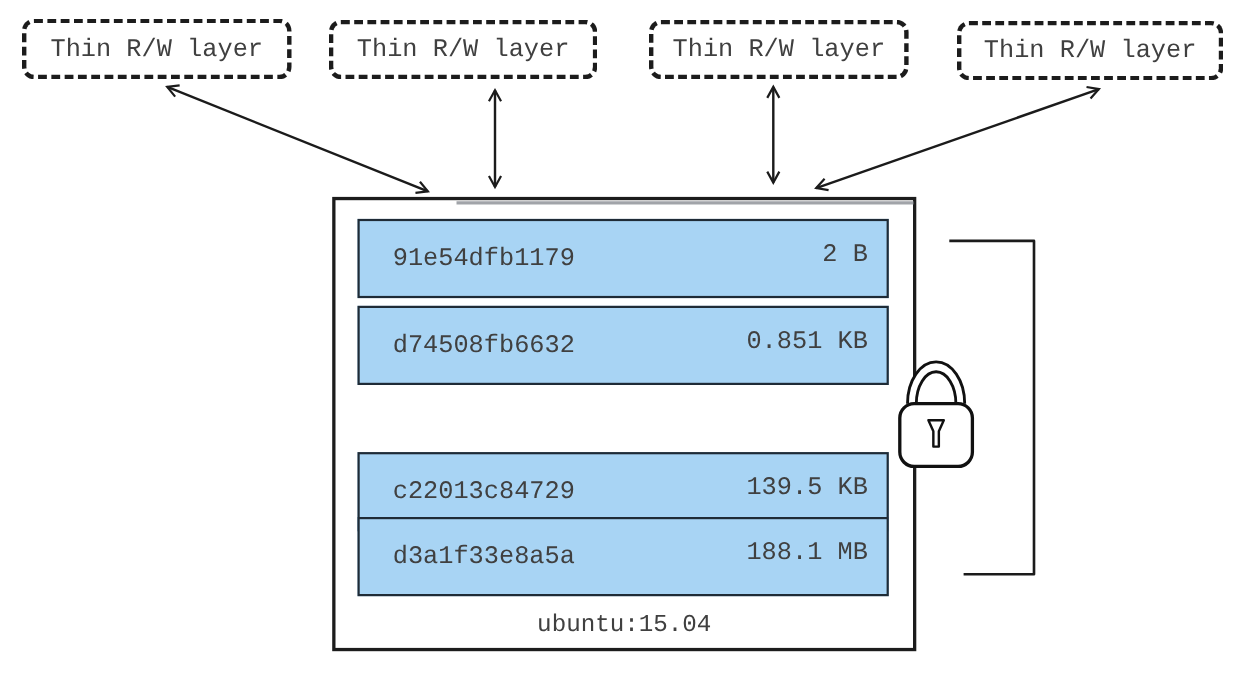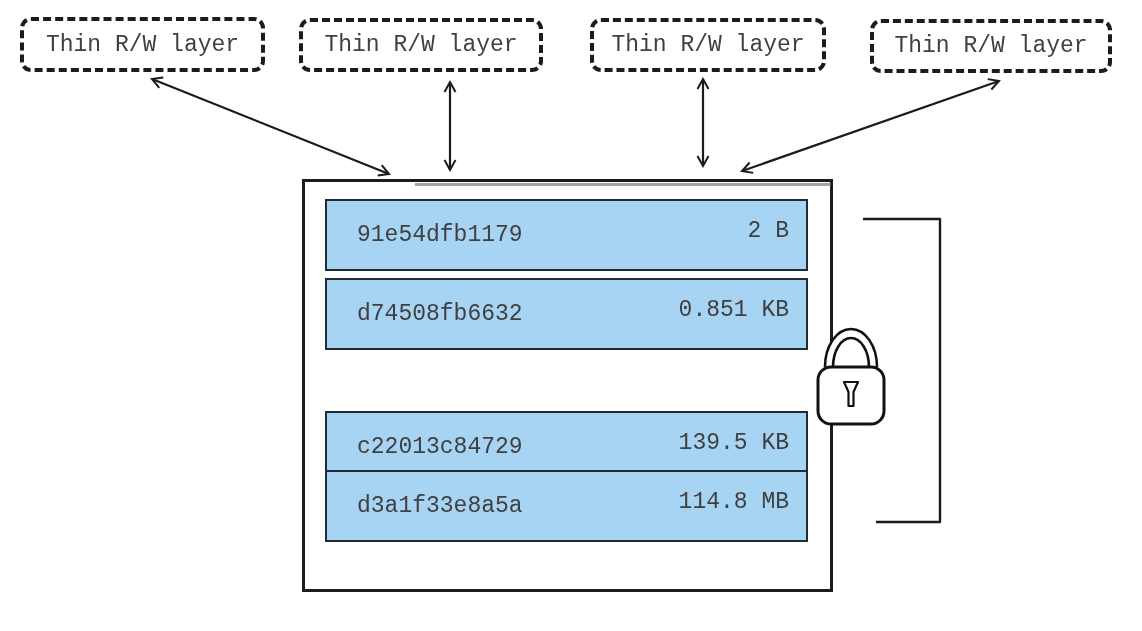--- a/index.html
+++ b/index.html
@@ -92,22 +92,23 @@
     <div class="layer-row" style="top:96px;">
       <span class="layer-id">d74508fb6632</span>
       <span class="layer-size">0.851 KB</span>
     </div>
     <div class="layer-row" style="top:198px;margin-top:31px;">
       <span class="layer-id">c22013c84729</span>
       <span class="layer-size">139.5 KB</span>
     </div>
     <div class="layer-row" style="top:288px;gap:28px;">
       <span class="layer-id">d3a1f33e8a5a</span>
-      <span class="layer-size">114.8 MB</span>
+      <span class="layer-size">188.1 MB</span>
     </div>
+    <div class="image-name">ubuntu:15.04</div>
   </div>
 
   <svg class="overlay" viewBox="0 0 1142 631">
     <defs>
       <marker id="ah" markerWidth="16" markerHeight="16" refX="12" refY="8" orient="auto-start-reverse" markerUnits="userSpaceOnUse">
         <path d="M2,2.5 L12,8 L2,13.5" fill="none" stroke="#1b1b1b" stroke-width="2"></path>
       </marker>
     </defs>
 
     <line x1="152" y1="79" x2="389" y2="174" stroke="#1b1b1b" stroke-width="2.2" marker-start="url(#ah)" marker-end="url(#ah)"></line>

